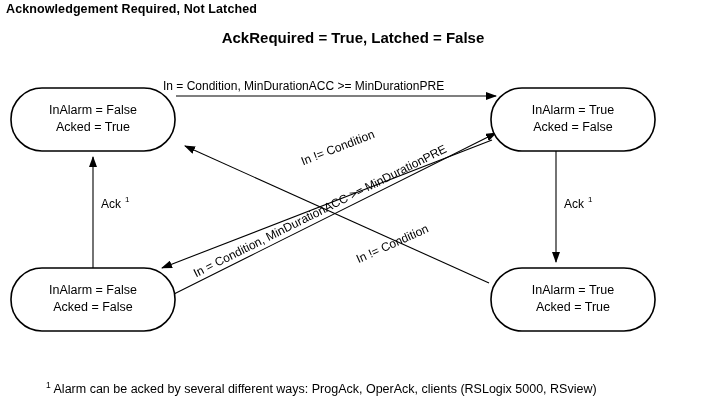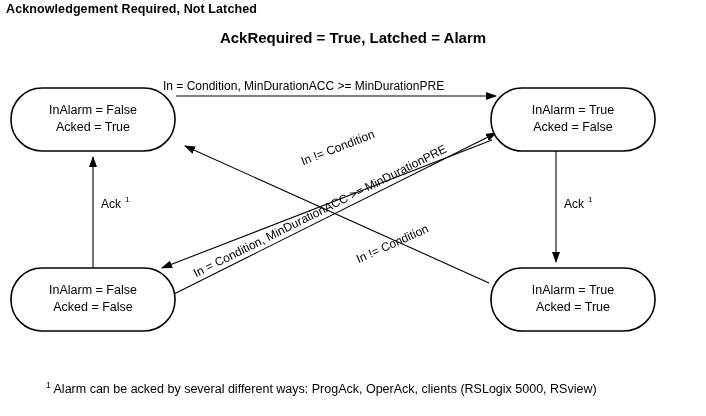--- a/index.html
+++ b/index.html
@@ -86,21 +86,21 @@
     vertical-align: super;
   }
 </style>
 </head>
 <body>
 
 <div id="page">
 
   <div class="doc-title">Acknowledgement Required, Not Latched</div>
 
-  <div class="diagram-title">AckRequired = True, Latched = Alarm</div>
+  <div class="diagram-title">AckRequired = True, Latched = False</div>
 
   <svg id="state-svg" viewBox="0 0 706 416">
     <defs>
       <marker id="arrowhead" markerWidth="11" markerHeight="8" refX="10" refY="4" orient="auto" markerUnits="userSpaceOnUse">
         <path d="M0,0 L11,4 L0,8 z" fill="#000000"></path>
       </marker>
     </defs>
 
     <path class="edge-line" d="M176,96 L496,96" marker-end="url(#arrowhead)"></path>
 

